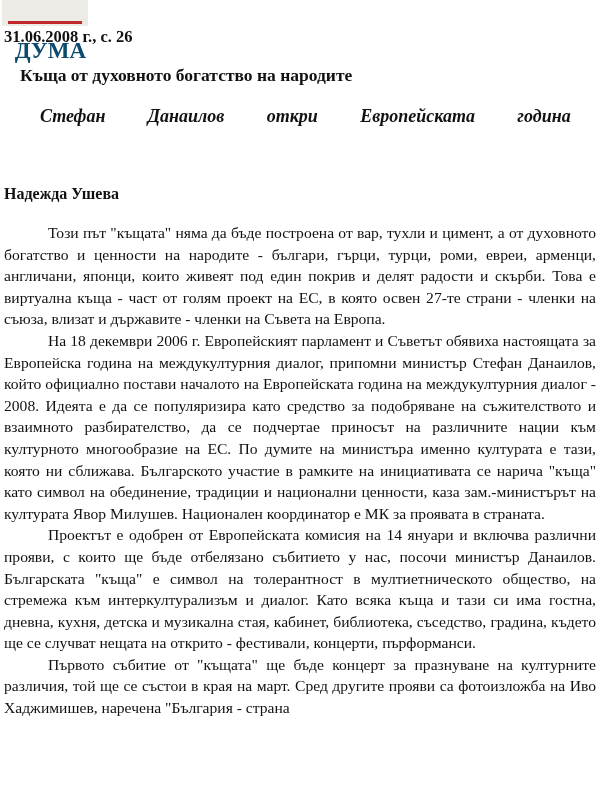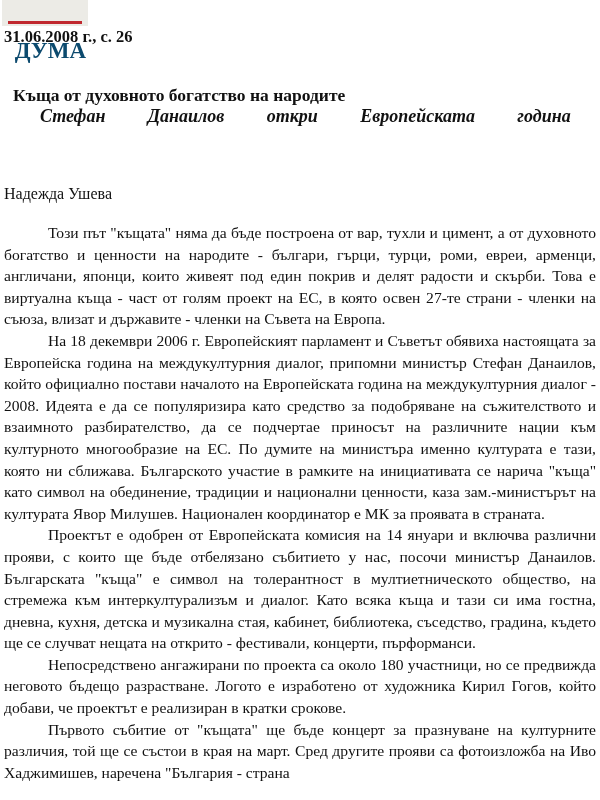--- a/index.html
+++ b/index.html
@@ -15,29 +15,29 @@
     font-family: "Liberation Serif", serif; font-weight: bold; font-size: 23px;
     letter-spacing: 0px; line-height: 22px; color: #0c4a6e; display: block; text-align: right; margin-top: 40px;
   }
   .logo-bar {
     position: absolute; left: 6px; right: 6px; bottom: 2px; height: 3px; background: #c0282e;
   }
   .date {
     position: absolute; left: 4px; top: 27px; font-weight: bold; font-size: 16.5px; line-height: 20px;
   }
   .title {
-    position: absolute; left: 13px; top: 64px; font-weight: bold; font-size: 17.5px; line-height: 22px; margin-top: 20px;
+    position: absolute; left: 20px; top: 64px; font-weight: bold; font-size: 17.5px; line-height: 22px;
   }
   .subtitle {
     position: absolute; left: 4px; top: 104px; width: 592px; font-weight: bold; font-style: italic;
     font-size: 18px; line-height: 24px; text-align: justify; text-align-last: left; margin-left: 36px;
   }
   .subtitle .l1 { display: block; text-align: justify; text-align-last: justify; }
   .author {
-    position: absolute; left: 4px; top: 184px; font-weight: normal; font-size: 16px; line-height: 20px;
+    position: absolute; left: 4px; top: 184px; font-weight: bold; font-size: 16px; line-height: 20px;
   }
   .body {
     position: absolute; left: 4px; top: 222px; width: 592px;
     font-size: 15.6px; line-height: 21.6px;
   }
   .body p { margin: 0; text-align: justify; text-indent: 44px; }
 </style>
 </head>
 <body>
 
@@ -53,15 +53,14 @@
 <div class="subtitle">
   <span class="l1">Стефан Данаилов откри Европейската година на</span>
 </div>
 
 <div class="author">Надежда Ушева</div>
 
 <div class="body">
   <p>Този път "къщата" няма да бъде построена от вар, тухли и цимент, а от духовното богатство и ценности на народите - българи, гърци, турци, роми, евреи, арменци, англичани, японци, които живеят под един покрив и делят радости и скърби. Това е виртуална къща - част от голям проект на ЕС, в която освен 27-те страни - членки на съюза, влизат и държавите - членки на Съвета на Европа.</p>
   <p>На 18 декември 2006 г. Европейският парламент и Съветът обявиха настоящата за Европейска година на междукултурния диалог, припомни министър Стефан Данаилов, който официално постави началото на Европейската година на междукултурния диалог - 2008. Идеята е да се популяризира като средство за подобряване на съжителството и взаимното разбирателство, да се подчертае приносът на различните нации към културното многообразие на ЕС. По думите на министъра именно културата е тази, която ни сближава. Българското участие в рамките на инициативата се нарича "къща" като символ на обединение, традиции и национални ценности, каза зам.-министърът на културата Явор Милушев. Национален координатор е МК за проявата в страната.</p>
   <p>Проектът е одобрен от Европейската комисия на 14 януари и включва различни прояви, с които ще бъде отбелязано събитието у нас, посочи министър Данаилов. Българската "къща" е символ на толерантност в мултиетническото общество, на стремежа към интеркултурализъм и диалог. Като всяка къща и тази си има гостна, дневна, кухня, детска и музикална стая, кабинет, библиотека, съседство, градина, където ще се случват нещата на открито - фестивали, концерти, пърформанси.</p>
-  <p>Непосредствено ангажирани по проекта са около 180 участници, но се предвижда неговото бъдещо разрастване. Логото е изработено от художника Кирил Гогов, който добави, че проектът е реализиран в кратки срокове.</p>
   <p>Първото събитие от "къщата" ще бъде концерт за празнуване на културните различия, той ще се състои в края на март. Сред другите прояви са фотоизложба на Иво Хаджимишев, наречена "България - страна</p>
 </div>
 
 </body></html>

